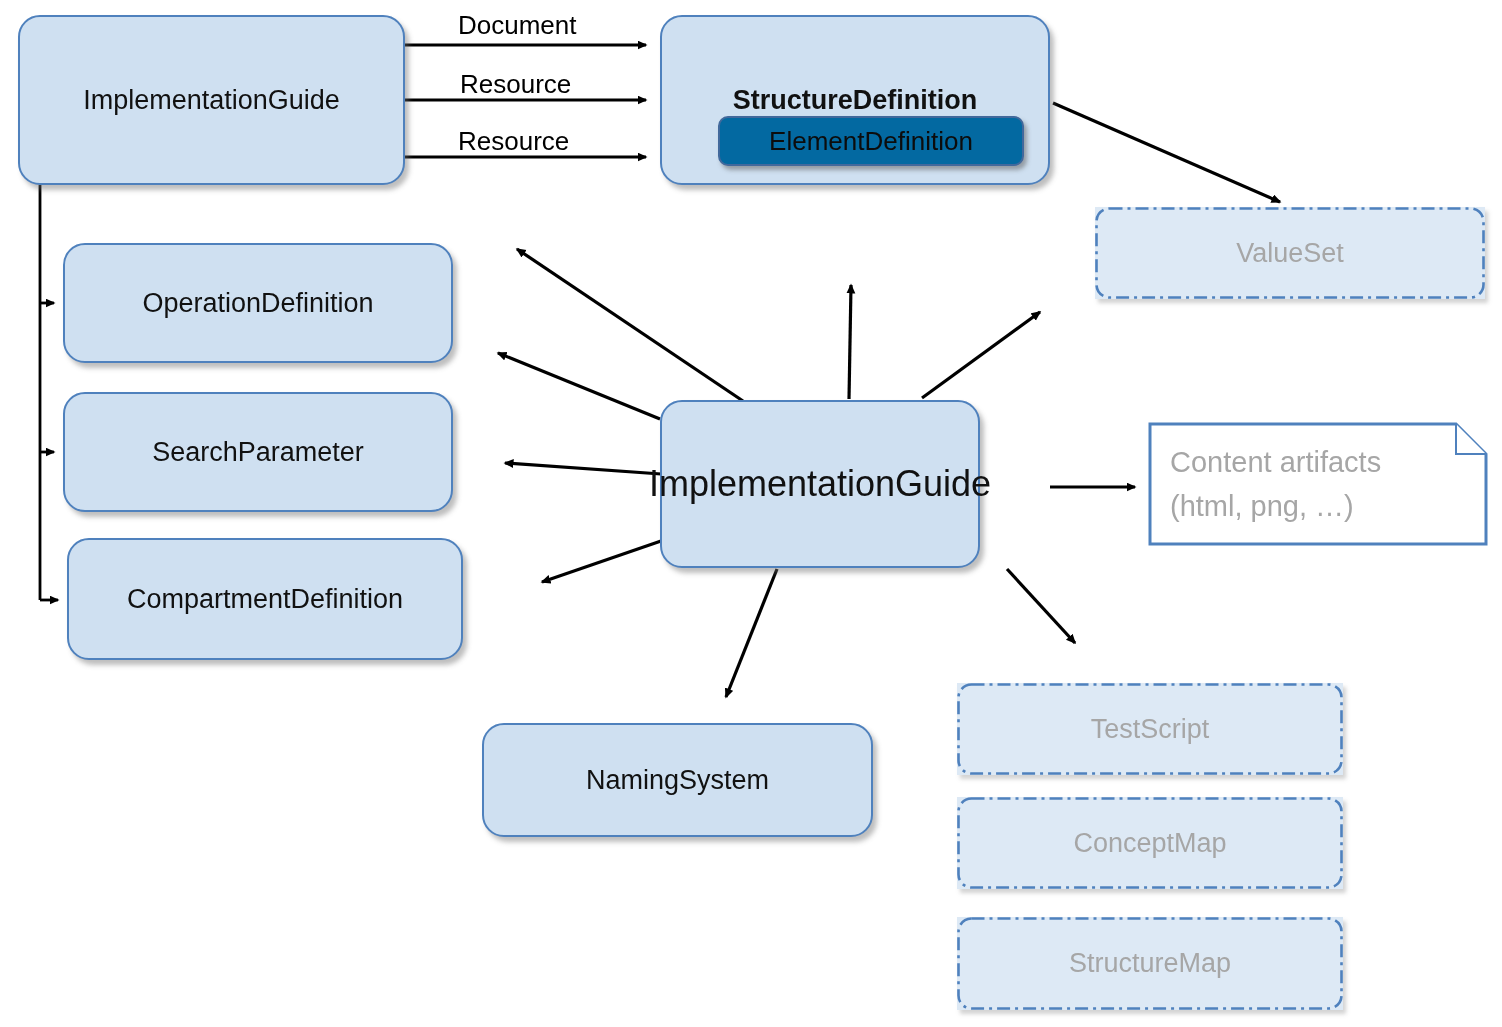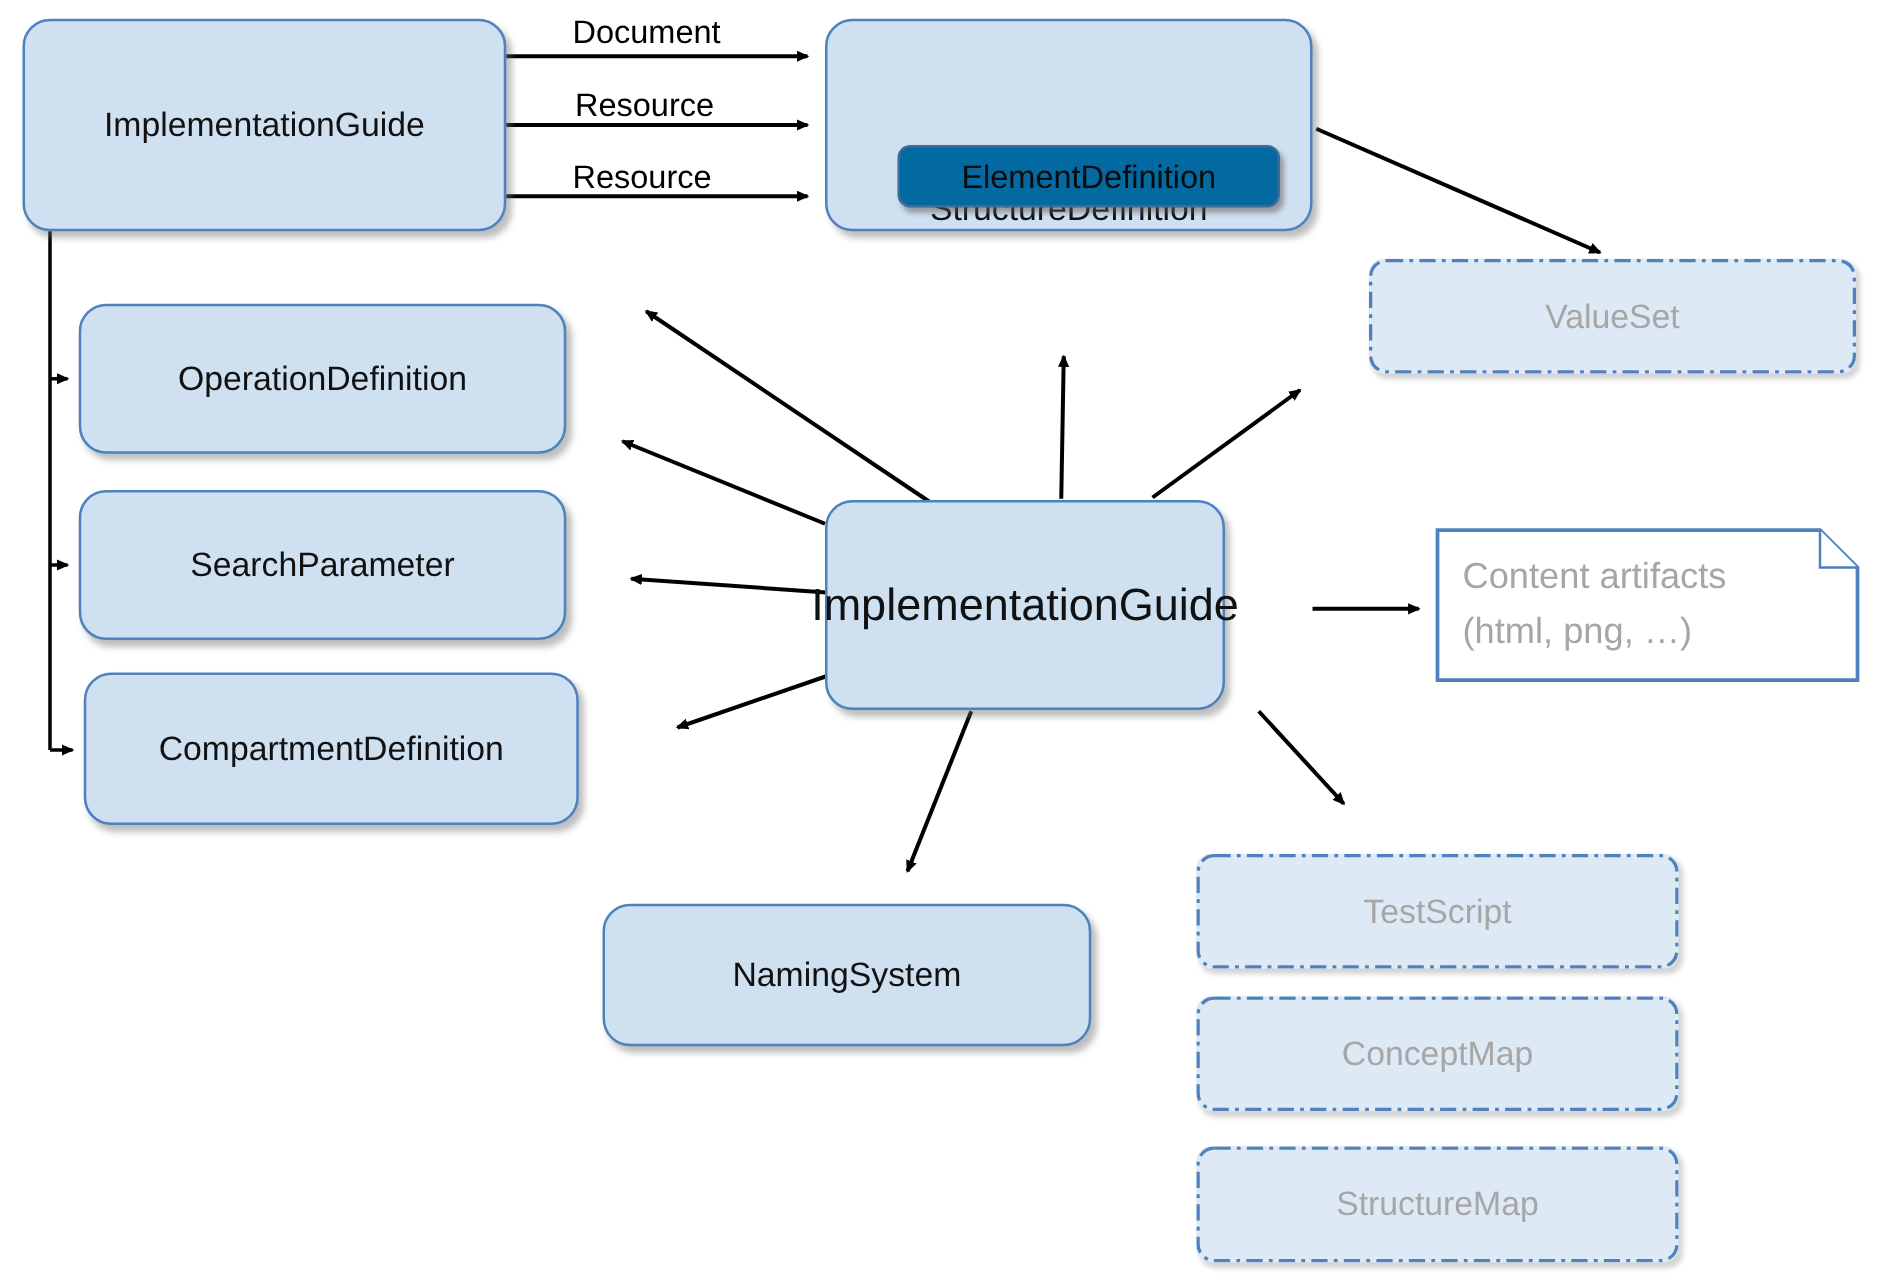--- a/index.html
+++ b/index.html
@@ -24,40 +24,41 @@
     box-shadow: 4px 5px 5px rgba(110,110,110,0.45);
     display: flex;
     align-items: center;
     justify-content: center;
     color: #111111;
     font-size: 27px;
     box-sizing: border-box;
     text-align: center;
   }
   .node.top-label {
-    align-items: flex-end;
+    align-items: center;
+    font-weight: bold;
   }
   .nested {
     position: absolute;
     background: #0369a1;
     border: 2.5px solid #42699c;
     border-radius: 10px;
     box-shadow: 3px 4px 4px rgba(90,90,90,0.5);
     display: flex;
     align-items: center;
     justify-content: center;
     color: #0c0c0c;
     font-size: 26px;
     box-sizing: border-box;
   }
   
   .dashed-node {
     position: absolute;
     background: #dde9f5;
-    border-radius: 12px;
+    border-radius: 0;
     box-shadow: 3px 4px 4px rgba(130,130,130,0.35);
     display: flex;
     align-items: center;
     justify-content: center;
     color: #a6a6a6;
     font-size: 27px;
   }
   .dashed-node > svg {
     position: absolute;
     inset: 0;

